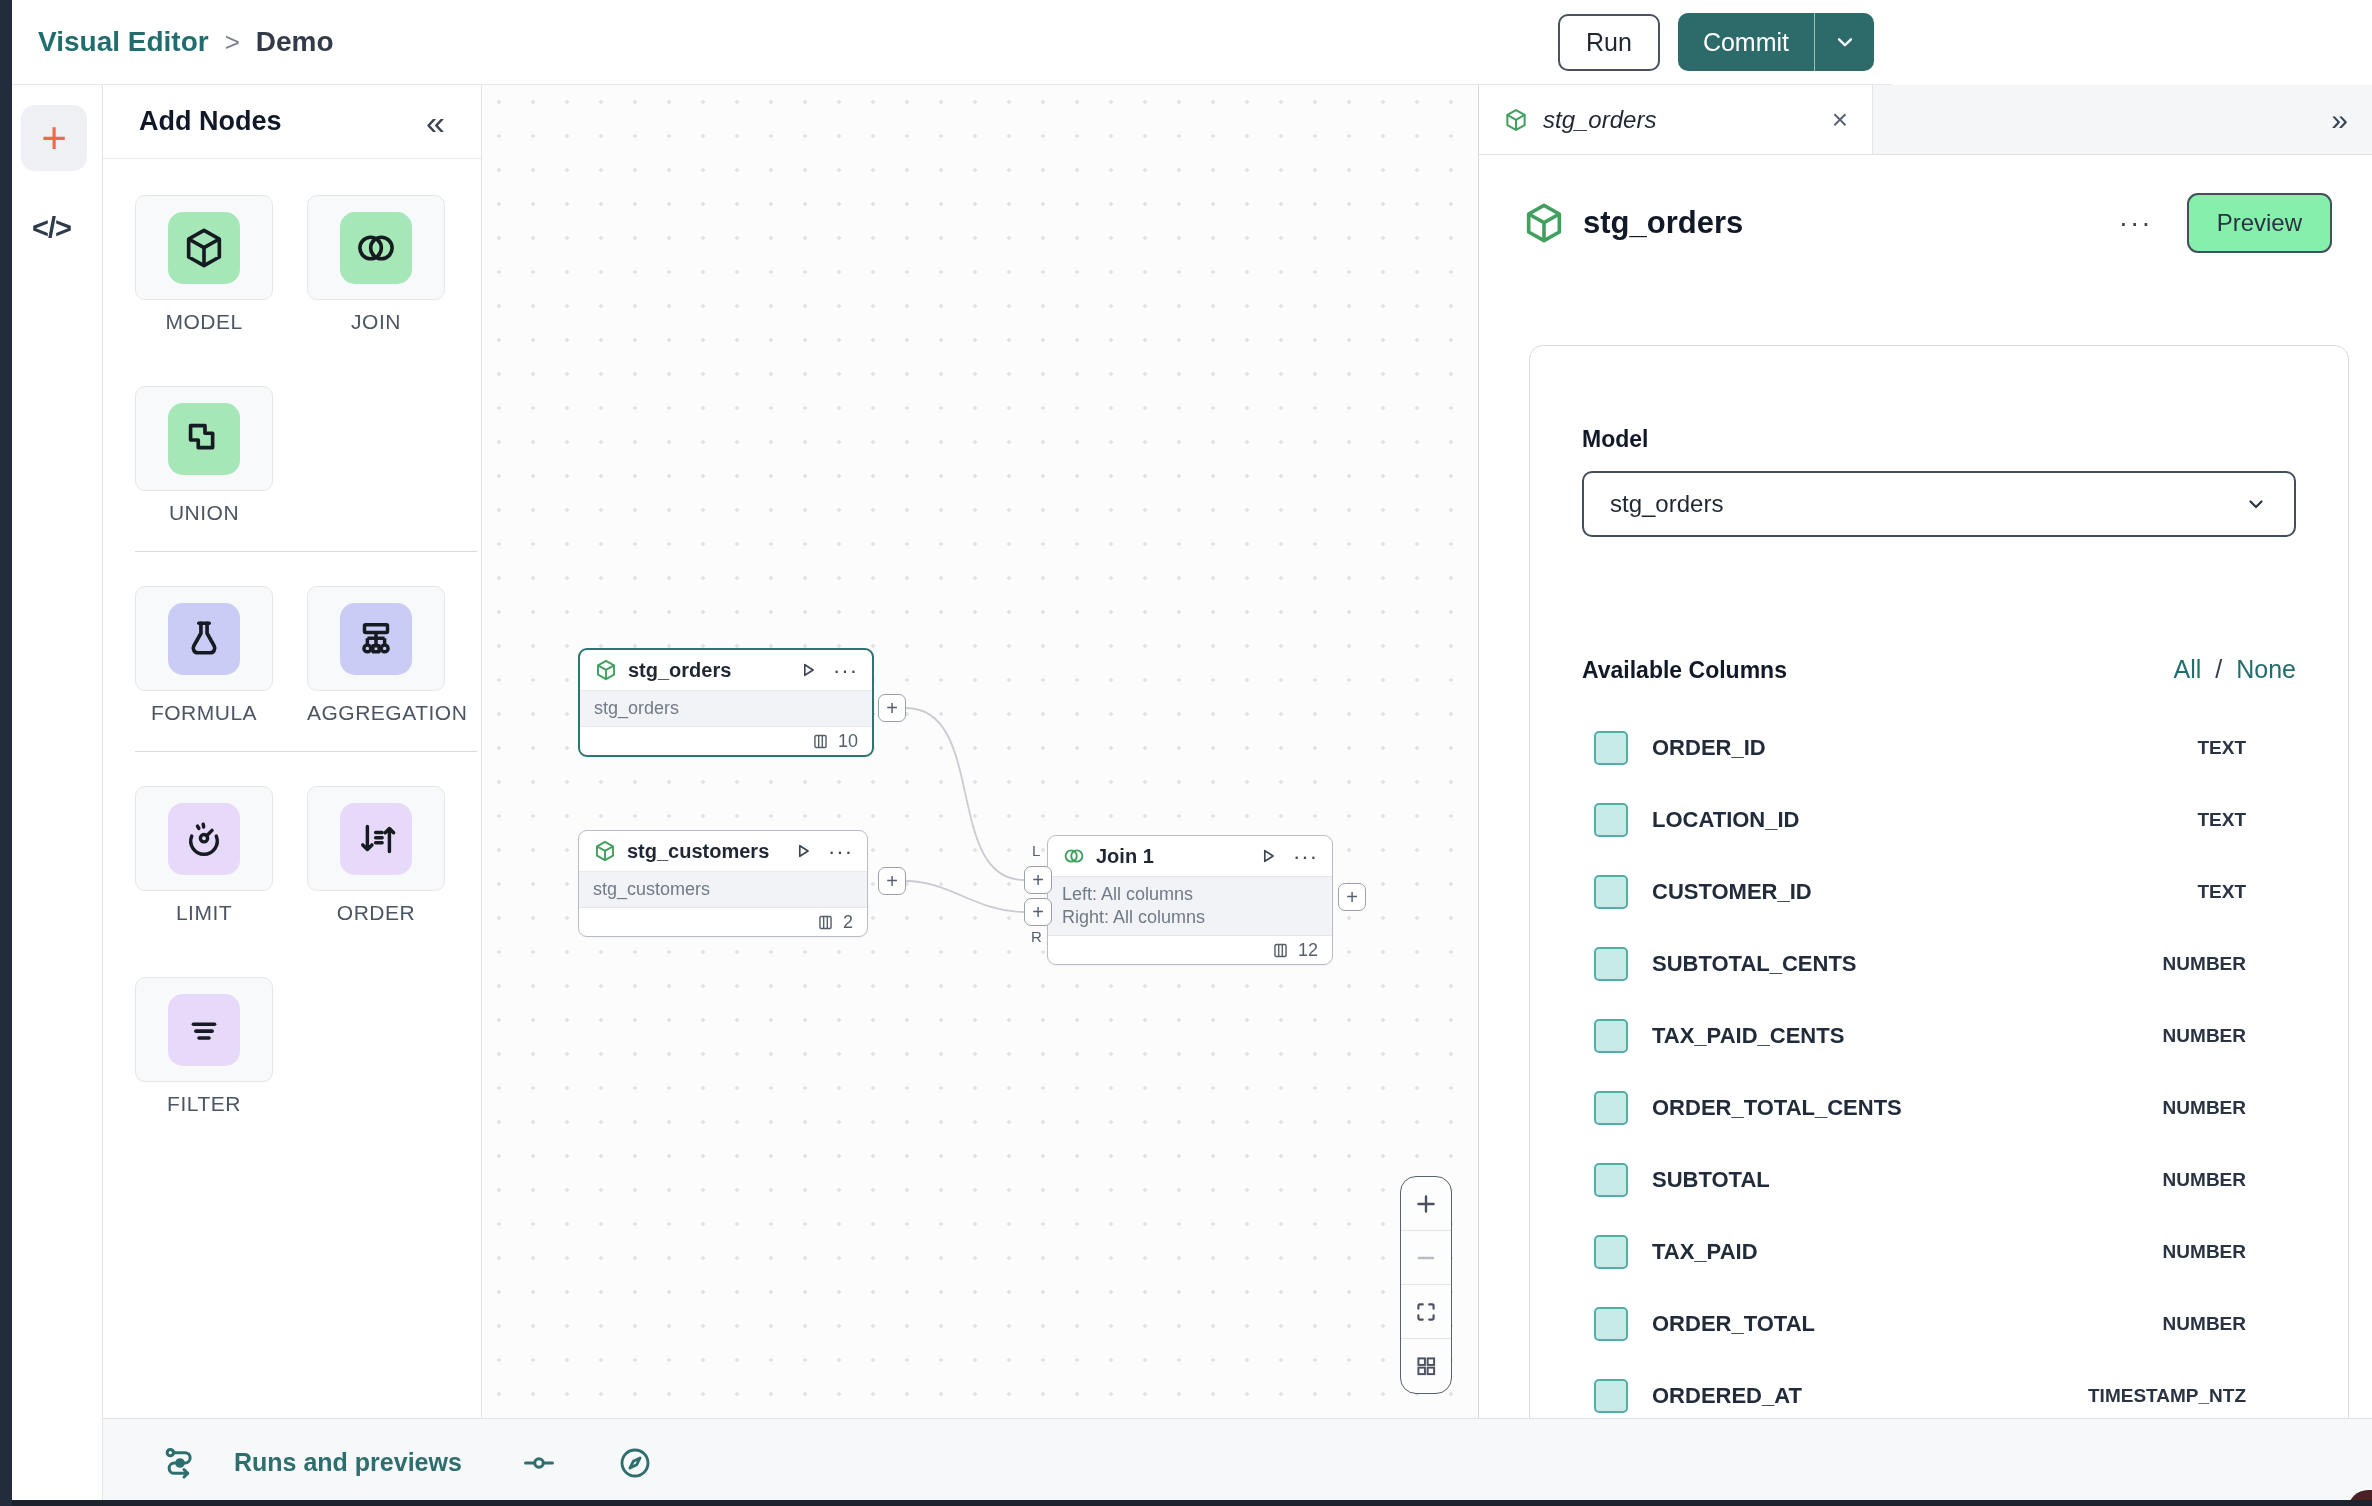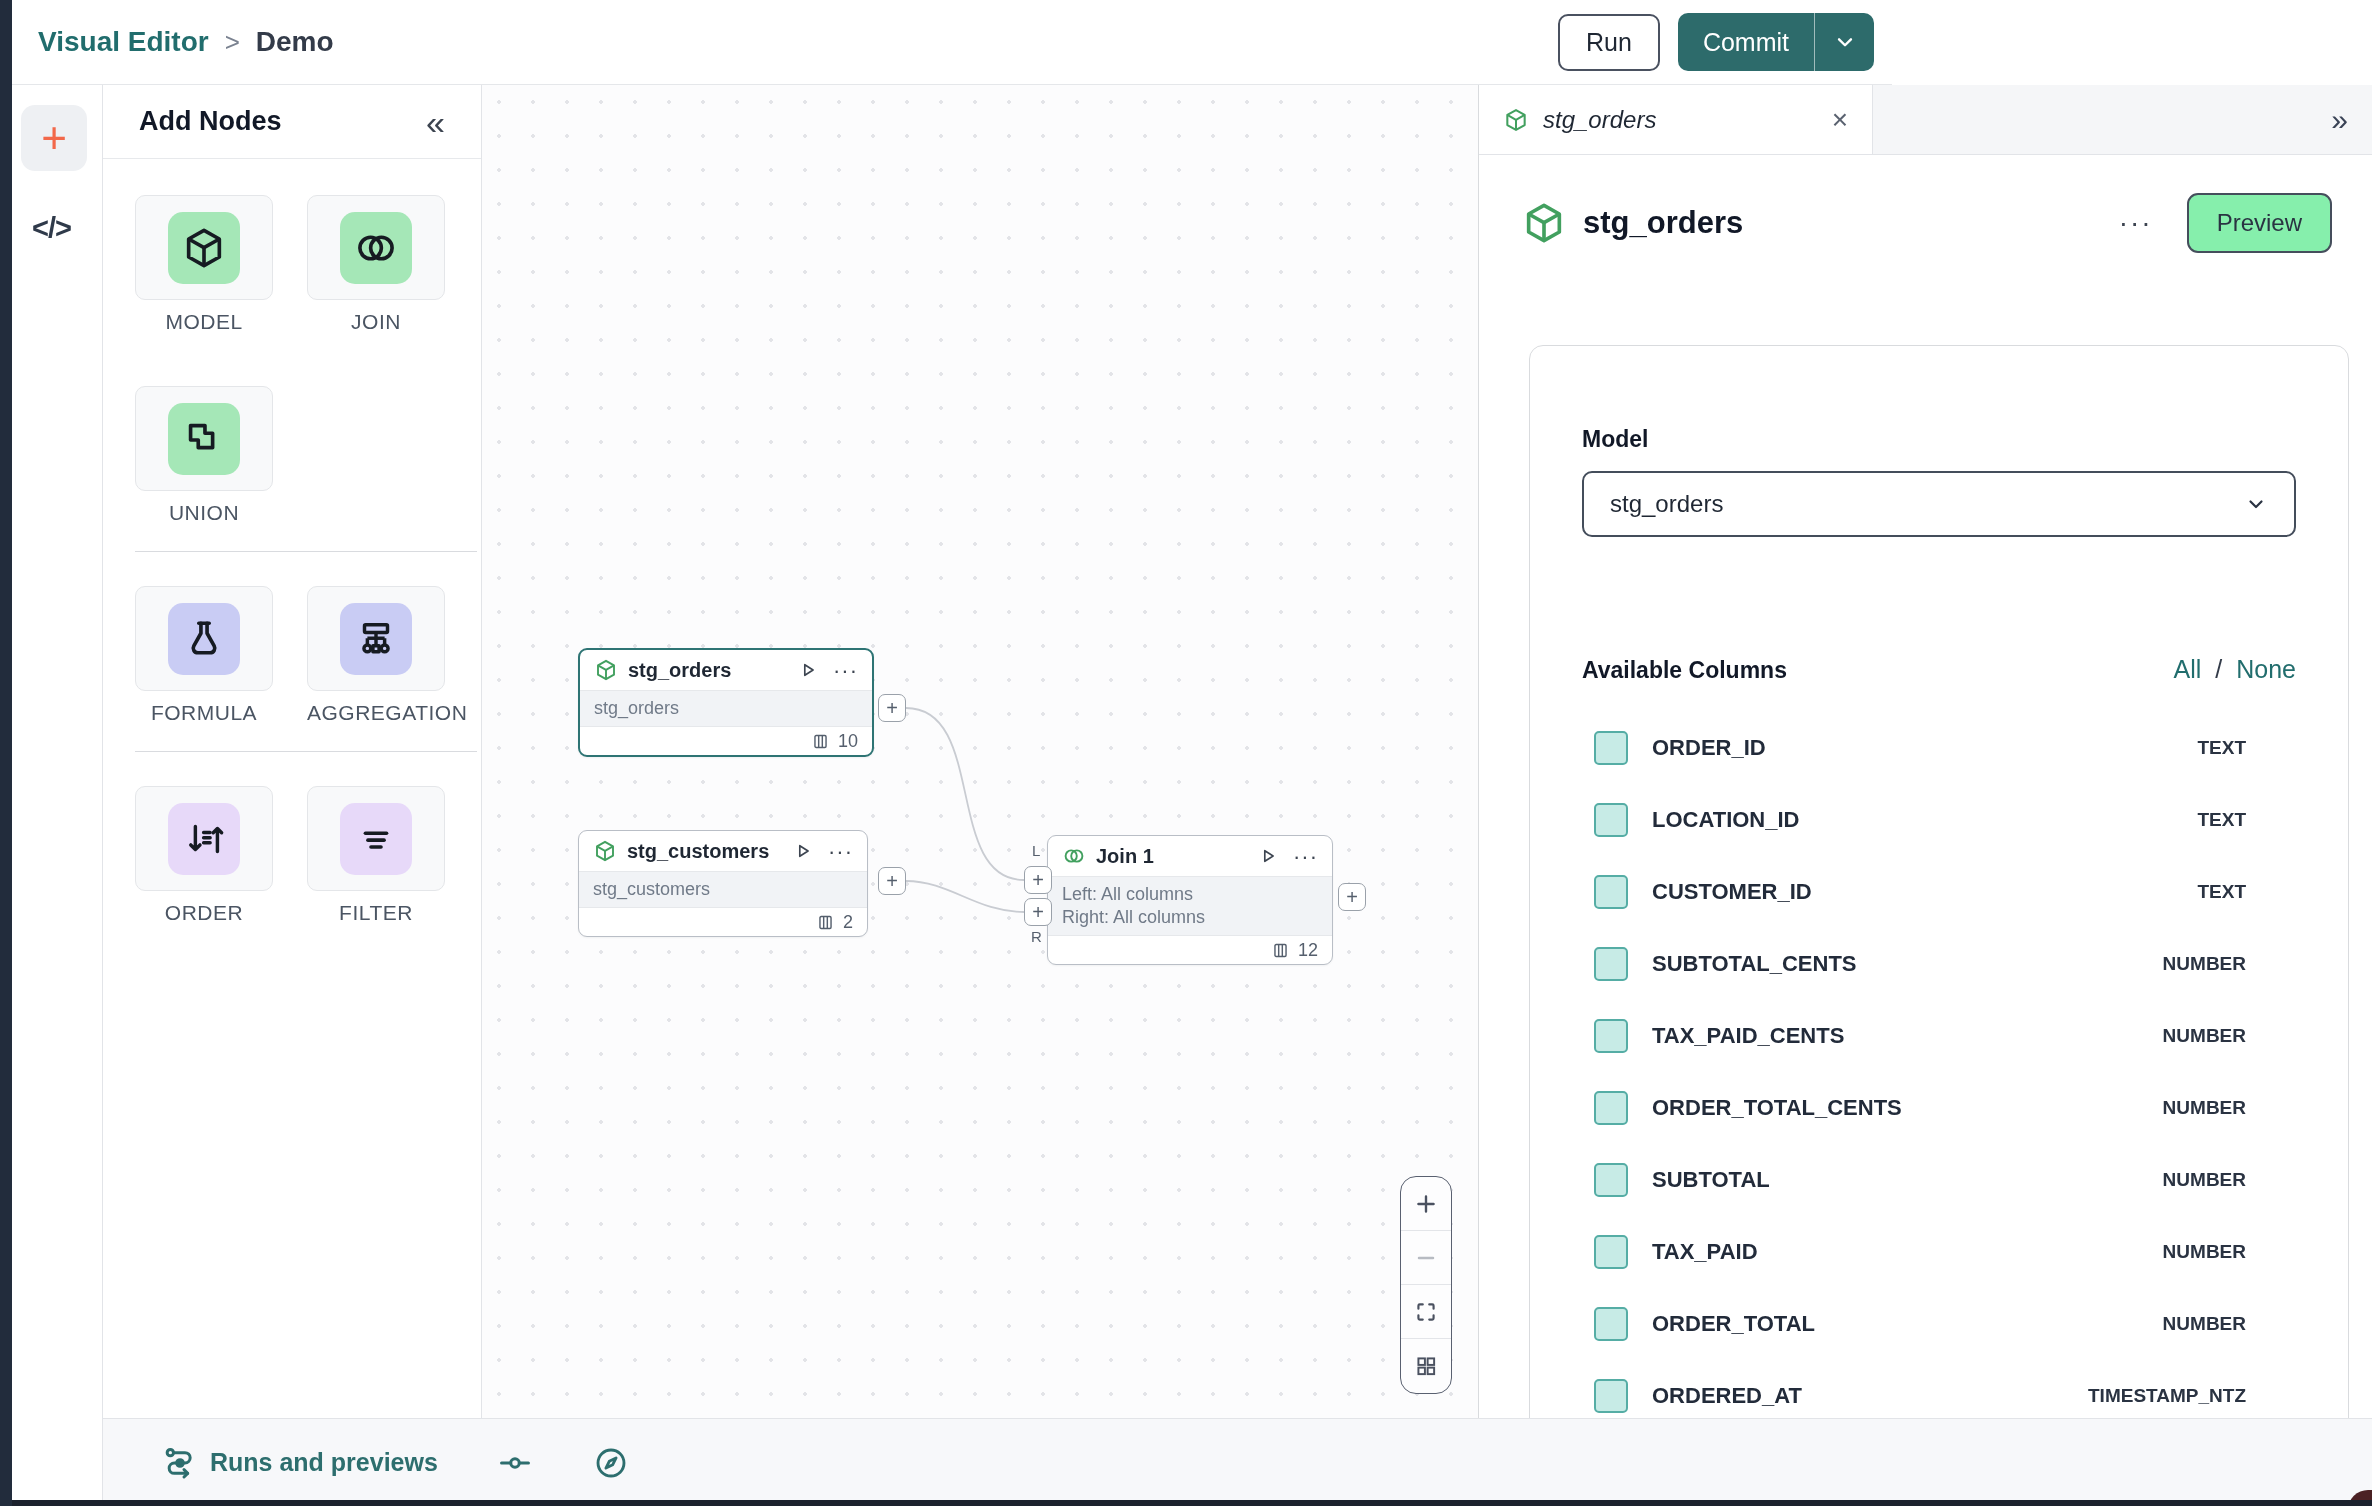--- a/index.html
+++ b/index.html
@@ -122,21 +122,21 @@
 
   .col-list { margin-top:28px;font-weight:bold; }
   .col-row { height:72px; display:flex; align-items:center; padding-left:12px; cursor:pointer; }
   .col-check { width:34px; height:34px; border:2px solid #55ada5; border-radius:5px; background:#c7ebe6; flex:0 0 auto; cursor:pointer; }
   .col-name { margin-left:24px; font-size:22px; color:#222b3a; }
   .col-type { margin-left:auto; margin-right:50px; font-size:19px; color:#2a3342; }
 
   
   .bottom-bar { position:absolute; left:103px; right:0; top:1418px; height:88px; background:#f7f8fa;
                 border-top:1.5px solid #e2e4e8; display:flex; align-items:center; z-index:40; }
-  .runs-group { display:flex; align-items:center; margin-left:57px; gap:10px; color:#2d6e6e; cursor:pointer; }
+  .runs-group { display:flex; align-items:center; margin-left:57px; gap:34px; color:#2d6e6e; cursor:pointer; }
   .runs-group svg { width:40px; height:40px; }
   .runs-label { font-size:25px; font-weight:600; color:#2d6e6e; }
   .bar-icon { margin-left:58px; color:#2d6e6e; cursor:pointer; display:flex; align-items:center; }
   .bar-icon svg { width:38px; height:38px; }
 
   
   .edge-strip-left { position:absolute; left:0; top:0; width:12px; height:1506px; background:#222c3c; z-index:60; }
   .edge-strip-bottom { position:absolute; left:12px; right:0; bottom:0; height:6px; background:#1c222e; z-index:60; }
   .corner-widget { position:absolute; left:2348px; top:1490px; width:90px; height:90px; border-radius:20px;
                    background:#4b2124; z-index:50; }
@@ -327,20 +327,30 @@
               </svg>
             </span>
           </div>
           <div class="tile-label">AGGREGATION</div>
         </div>
 
     </div>
     <hr class="group-divider">
     <div class="tile-group">
 
+        <div class="tile">
+          <div class="tile-card">
+            <span class="tile-icon" data-color="lavender">
+              <svg>
+                <use href="#i-limit"></use>
+              </svg>
+            </span>
+          </div>
+          <div class="tile-label">LIMIT</div>
+        </div>
 
         <div class="tile">
           <div class="tile-card">
             <span class="tile-icon" data-color="lavender">
               <svg>
                 <use href="#i-order"></use>
               </svg>
             </span>
           </div>
           <div class="tile-label">ORDER</div>

